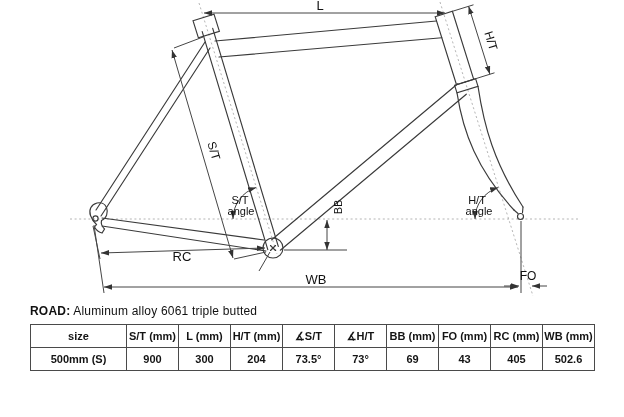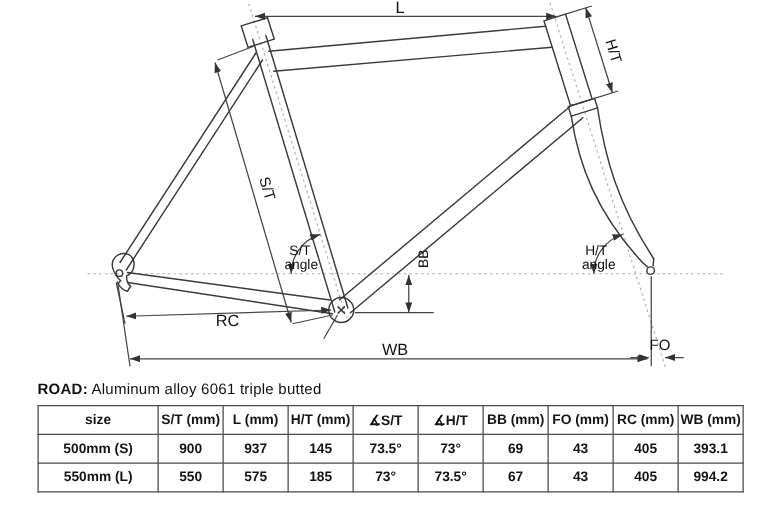--- a/index.html
+++ b/index.html
@@ -143,35 +143,23 @@
       <th>BB (mm)</th>
       <th>FO (mm)</th>
       <th>RC (mm)</th>
       <th>WB (mm)</th>
     </tr>
   </thead>
   <tbody>
     <tr>
       <td>500mm (S)</td>
       <td>900</td>
-      <td>937</td>
-      <td>145</td>
+      <td>300</td>
+      <td>204</td>
       <td>73.5°</td>
       <td>73°</td>
       <td>69</td>
       <td>43</td>
       <td>405</td>
-      <td>393.1</td>
-    </tr>
-    <tr>
-      <td>550mm (L)</td>
-      <td>550</td>
-      <td>575</td>
-      <td>185</td>
-      <td>73°</td>
-      <td>73.5°</td>
-      <td>67</td>
-      <td>43</td>
-      <td>405</td>
-      <td>994.2</td>
+      <td>502.6</td>
     </tr>
   </tbody>
 </table>
 
 </body></html>

